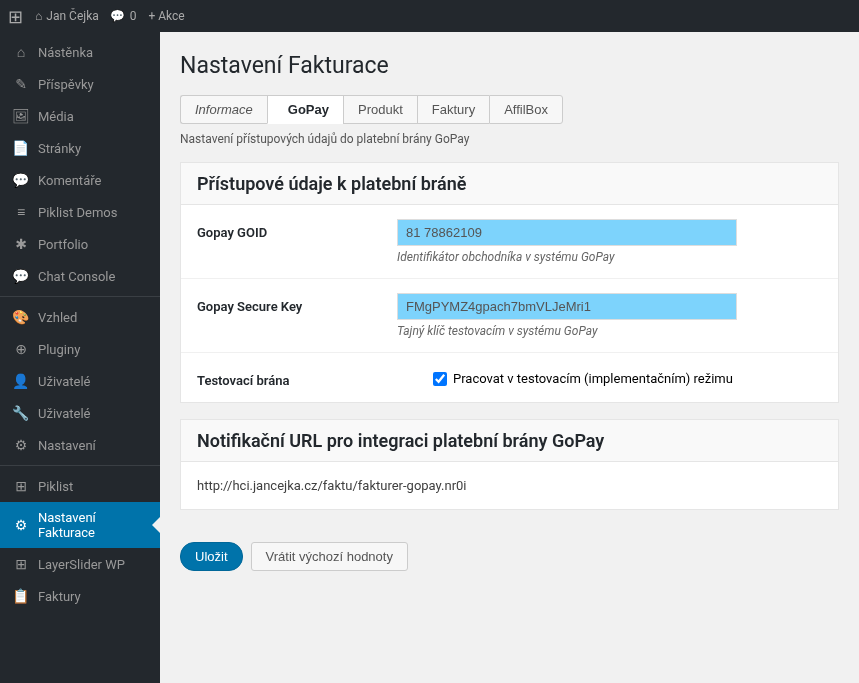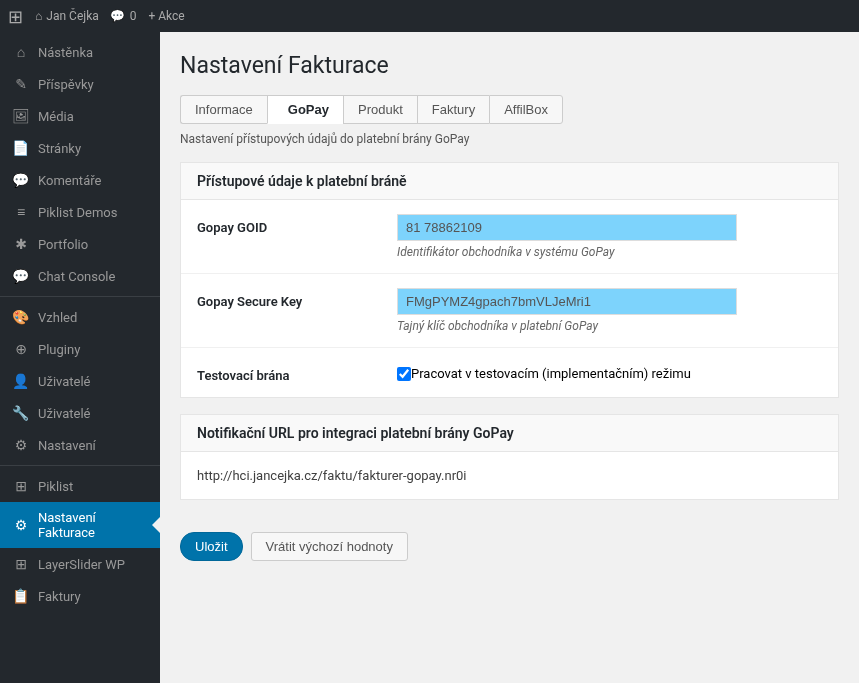--- a/index.html
+++ b/index.html
@@ -21,41 +21,41 @@
     .sidebar-item .arrow { position: absolute; right: 0; top: 50%; transform: translateY(-50%); width: 0; height: 0; border-top: 8px solid transparent; border-bottom: 8px solid transparent; border-right: 8px solid #f1f1f1; }
     .sidebar-divider { height: 1px; background: #3a3f44; margin: 4px 0; }
 
     
     .content { flex: 1; overflow-y: auto; padding: 20px 20px 20px 20px; background: #f1f1f1; }
     .page-title { font-size: 23px; font-weight: 400; color: #23282d; margin-bottom: 16px; }
 
     
     .tabs { display: flex; gap: 0; margin-bottom: 8px; flex-wrap: wrap; }
     .tab { padding: 6px 14px; border: 1px solid #ccc; background: #f7f7f7; color: #555; cursor: pointer; font-size: 13px; border-right: none; }
-    .tab:first-child { border-radius: 3px 0 0 3px; }
+    .tab:first-child { border-radius: 3px 0 0 3px; font-style: italic; }
     .tab:last-child { border-right: 1px solid #ccc; border-radius: 0 3px 3px 0; }
     .tab.active { background: #fff; color: #23282d; border-bottom-color: #fff; font-weight: 600; padding-left: 20px; }
 
     .tab-description { color: #555; font-size: 12px; margin-bottom: 16px; }
 
     
     .section-card { background: #fff; border: 1px solid #e5e5e5; margin-bottom: 16px; }
     .section-header { padding: 10px 16px; border-bottom: 1px solid #e5e5e5; background: #f9f9f9; }
-    .section-header-title { font-size: 14px; font-weight: 600; color: #23282d; margin-top: 18px; }
+    .section-header-title { font-size: 18px; font-weight: 600; color: #23282d; margin-top: 18px; }
     .section-body { padding: 0; }
 
     
     .form-row { display: flex; align-items: flex-start; padding: 14px 16px; border-bottom: 1px solid #f0f0f0; }
     .form-row:last-child { border-bottom: none; }
     .form-label { width: 200px; font-weight: 600; color: #23282d; font-size: 13px; padding-top: 6px; flex-shrink: 0; }
     .form-field { flex: 1; }
     .form-input { width: 100%; max-width: 340px; padding: 5px 8px; border: 1px solid #ddd; border-radius: 0; font-size: 13px; color: #555; background: #7dd3fc; }
     .form-hint { font-style: italic; color: #666; font-size: 12px; margin-top: 4px; }
 
-    .checkbox-row { display: flex; align-items: center; padding-top: 4px; }
+    .checkbox-row { display: flex; align-items: center; gap: 6px; padding-top: 4px; margin-left: 36px; }
     .checkbox-row input[type=checkbox] { width: 14px; height: 14px; }
 
     
     .notification-url { color: #404040; font-size: 13px; padding: 16px; word-break: break-all; }
 
     
     .form-actions { display: flex; gap: 8px; padding: 16px 0 8px 0; }
     .btn-primary { background: #0073aa; color: #fff; border: 1px solid #006799; padding: 6px 14px; border-radius: 14px; cursor: pointer; font-size: 13px; }
     .btn-secondary { background: #f7f7f7; color: #555; border: 1px solid #ccc; padding: 6px 14px; border-radius: 3px; cursor: pointer; font-size: 13px; }
 
@@ -172,21 +172,21 @@
       <div class="section-header">
         <span class="section-header-title">Přístupové údaje k platební bráně</span>
       </div>
       <div class="section-body" id="section1-fields">
           <div class="form-row">
             <div class="form-label">Gopay GOID</div>
             <div class="form-field"><input type="text" class="form-input" value="81 78862109" style=""><div class="form-hint">Identifikátor obchodníka v systému GoPay</div></div>
           </div>
           <div class="form-row">
             <div class="form-label">Gopay Secure Key</div>
-            <div class="form-field"><input type="text" class="form-input" value="FMgPYMZ4gpach7bmVLJeMri1" style=""><div class="form-hint">Tajný klíč obchodníka v platební GoPay</div></div>
+            <div class="form-field"><input type="text" class="form-input" value="FMgPYMZ4gpach7bmVLJeMri1" style=""><div class="form-hint">Tajný klíč testovacím v systému GoPay</div></div>
           </div>
           <div class="form-row">
             <div class="form-label">Testovací brána</div>
             <div class="form-field">
               <div class="checkbox-row">
                 <input type="checkbox" checked="" style="">
                 <span>Pracovat v testovacím (implementačním) režimu</span>
               </div>
             </div>
           </div>

